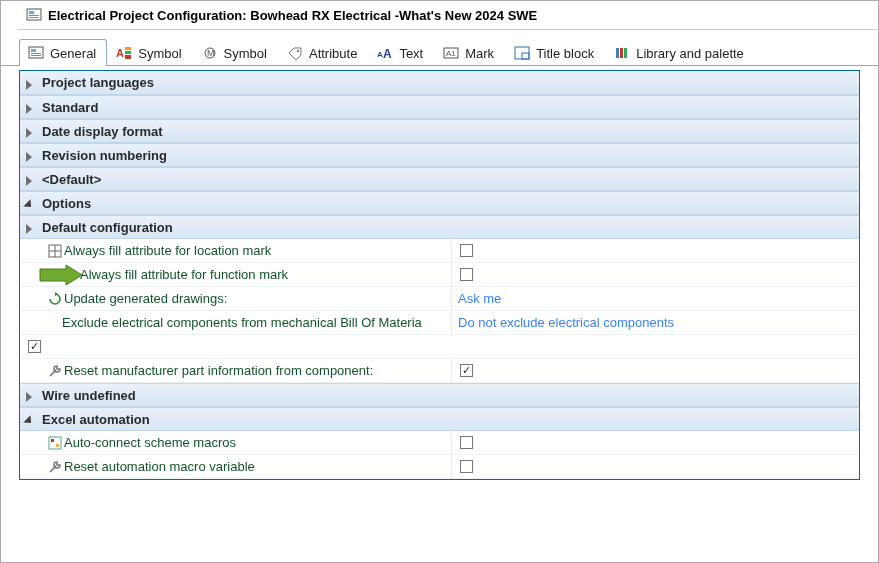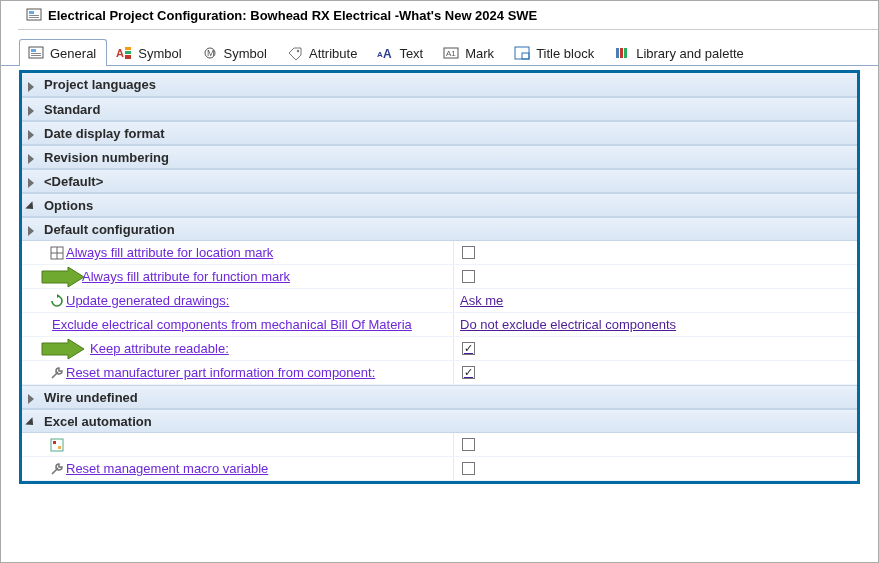--- a/index.html
+++ b/index.html
@@ -53,21 +53,21 @@
   }
   .tab.active {
     border-color: #8fa8c8;
     background: #fff;
   }
   .tab .ticon { width: 16px; height: 16px; display:inline-flex; align-items:center; justify-content:center; font-size:12px; }
   .panel {
     padding: 4px 18px 18px 18px;
   }
   .tree {
-    border: 3px solid #0369a1;
+    border: 1px solid #0369a1;
   }
   .section-header {
     display: flex;
     align-items: center;
     background: linear-gradient(#e9f1fa, #d9e6f4);
     border-top: 1px solid #c5d5e8;
     border-bottom: 1px solid #c5d5e8;
     height: 24px;
     padding-left: 6px;
     gap: 6px;
@@ -110,40 +110,38 @@
     flex: 0 0 26px;
   }
   .row .ricon {
     width: 18px; flex: 0 0 18px;
     display: inline-flex; align-items: center; justify-content: center;
     font-size: 12px;
   }
   .row .rlabel {
     flex: 0 0 auto;
     padding-right: 8px;
-    color: #6d28d9;
-    text-decoration: underline;
+    color: #14532d;
   }
   .labelcol {
     flex: 0 0 432px;
     display: flex;
     align-items: center;
     height: 100%;
     border-right: 1px solid #e2e9f2;
     position: relative;
     overflow: visible;
     white-space: nowrap;
   }
   .valuecol {
     flex: 1 1 auto;
     padding-left: 6px;
-    color: #4c1d95;
-    display: flex;
-    align-items: center;
-    text-decoration: underline;
+    color: #3b82f6;
+    display: flex;
+    align-items: center;
   }
   .chk {
     width: 13px; height: 13px;
     border: 1px solid #777;
     background: #fff;
     display: inline-flex; align-items:center; justify-content:center;
     font-size: 11px; line-height: 11px;
     color: #222;
     margin-left: 2px;
   }
@@ -330,36 +328,28 @@
           <span class="rlabel">Update generated drawings:</span>
         </div>
         <div class="valuecol">
           <span>Ask me</span>
         </div>
       </div>
 
       <div class="row">
         <div class="labelcol">
           <span class="indent"></span>
-          <span class="rlabel" style="margin-left:4px;">Exclude electrical components from mechanical Bill Of Materia</span>
+          <span class="rlabel" style="margin-left:16px;">Exclude electrical components from mechanical Bill Of Materia</span>
         </div>
         <div class="valuecol">
           <span>Do not exclude electrical components</span>
         </div>
       </div>
 
       <div class="row">
-        <div class="labelcol">
-          <svg class="arrow" viewBox="0 0 46 22">
-            <polygon points="2,5 28,5 28,1 44,11 28,21 28,17 2,17" fill="#6fa92f" stroke="#4e7c1e" stroke-width="1"></polygon>
-          </svg>
-          <span class="indent"></span>
-          <span class="ricon" style="visibility:hidden;"></span>
-          <span class="rlabel" style="margin-left:24px;">Keep attribute readable:</span>
-        </div>
         <div class="valuecol">
           <span class="chk on"></span>
         </div>
       </div>
 
       <div class="row">
         <div class="labelcol">
           <span class="indent"></span>
           <span class="ricon">
             <svg width="14" height="14" viewBox="0 0 14 14">
@@ -389,35 +379,36 @@
       <div class="row">
         <div class="labelcol">
           <span class="indent"></span>
           <span class="ricon">
             <svg width="14" height="14" viewBox="0 0 14 14">
                 <rect x="1" y="1" width="12" height="12" fill="none" stroke="#5a8"></rect>
                 <rect x="3" y="3" width="3" height="3" fill="#c9302c"></rect>
                 <rect x="8" y="8" width="3" height="3" fill="#f0ad4e"></rect>
               </svg>
           </span>
+          <span class="rlabel">Auto-connect scheme macros</span>
         </div>
         <div class="valuecol">
           <span class="chk"></span>
         </div>
       </div>
 
       <div class="row">
         <div class="labelcol">
           <span class="indent"></span>
           <span class="ricon">
             <svg width="14" height="14" viewBox="0 0 14 14">
                 <path d="M9 2 a3 3 0 1 0 3 3 L9 5 Z M8 6 L2 12" stroke="#777" stroke-width="1.6" fill="none"></path>
               </svg>
           </span>
-          <span class="rlabel">Reset management macro variable</span>
+          <span class="rlabel">Reset automation macro variable</span>
         </div>
         <div class="valuecol">
           <span class="chk"></span>
         </div>
       </div>
 
     </div>
 
   </div>
 </div>

